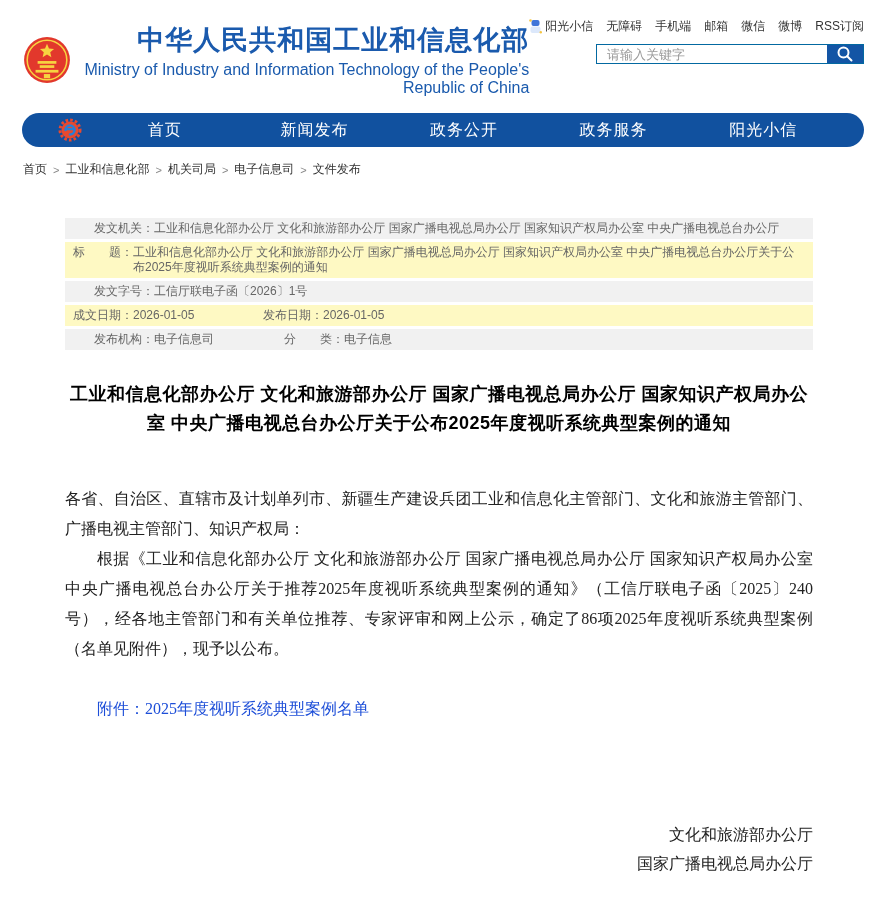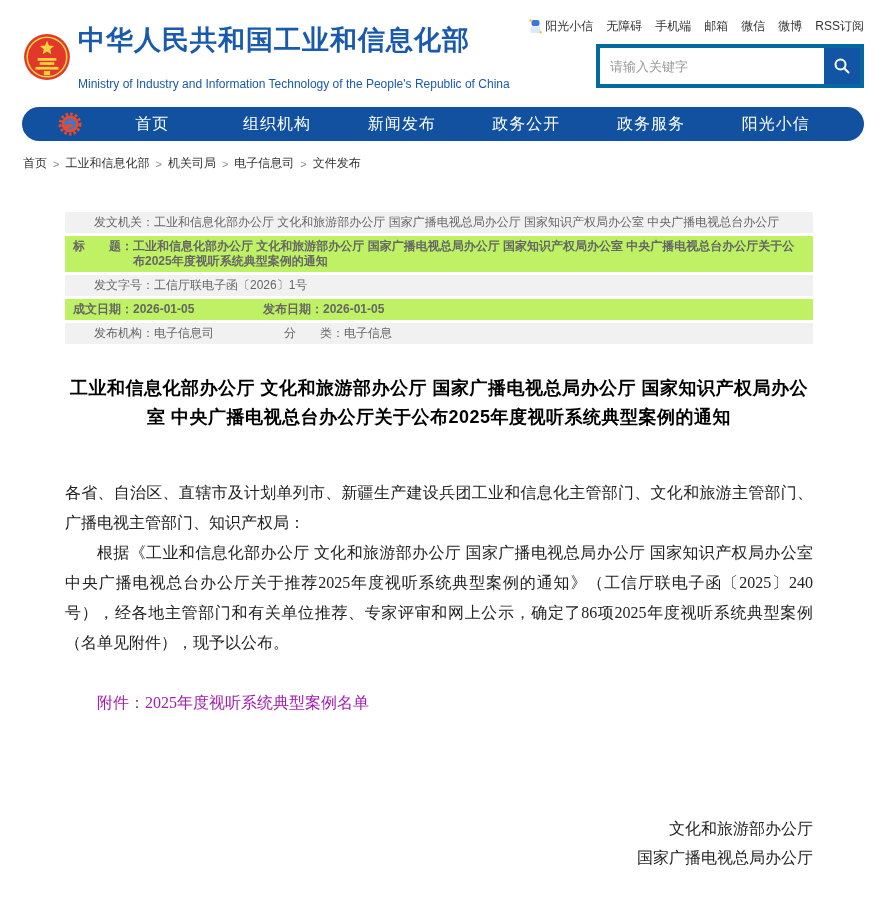--- a/index.html
+++ b/index.html
@@ -5,33 +5,33 @@
   * { margin:0; padding:0; box-sizing:border-box; }
   html,body { background:#fff; }
   body {
     width:886px; min-height:919px; margin:0 auto;
     font-family:"Liberation Sans","DejaVu Sans",sans-serif;
     color:#333; position:relative;
   }
 
   
   .header { padding:16px 22px 10px 22px; display:flex; justify-content:space-between; align-items:flex-start; }
-  .brand { display:flex; align-items:center; gap:6px; padding-top:6px; }
+  .brand { display:flex; align-items:center; gap:12px; padding-top:6px;text-align:right; }
   .emblem { width:50px; height:52px; flex:0 0 auto; }
   .brand-text .cn {
     font-size:27px; font-weight:bold; color:#1a5aad; letter-spacing:1px;
     font-family:"Liberation Sans","DejaVu Sans",sans-serif;
   }
-  .brand-text .en { font-size:12px; color:#1a5aad; margin-top:19px; }
+  .brand-text .en { font-size:16px; color:#1a5aad; margin-top:3px; }
 
   .header-right { display:flex; flex-direction:column; align-items:flex-end; gap:9px; padding-top:2px; }
   .topbar { display:flex; align-items:center; gap:13px; font-size:12px; color:#333;justify-content:flex-end; }
   .toplink { cursor:pointer; display:flex; align-items:center; gap:3px; white-space:nowrap; }
 
-  .searchbox { display:flex; width:268px; height:44px; border:4px solid #0369a1; background:#fff; }
+  .searchbox { display:flex; width:268px; height:20px; border:1px solid #0369a1; background:#fff; }
   .searchbox input {
     flex:1; border:none; outline:none; padding:0 10px; font-size:13px; color:#333;
     font-family:"Liberation Sans","DejaVu Sans",sans-serif;
   }
   .searchbox input::placeholder { color:#999; }
   .search-btn { width:36px; height:100%; background:#1355a5; border:none; cursor:pointer;
     display:flex; align-items:center; justify-content:center; }
 
   
   .nav {
@@ -47,36 +47,36 @@
 
   
   .breadcrumb { padding:14px 0 0 23px; font-size:12px; color:#444; display:flex; gap:6px; align-items:center; }
   .crumb { cursor:pointer; color:#333; }
   .crumb-sep { color:#888; font-size:11px; }
 
   
   .meta { margin:40px 73px 0 65px; font-size:12px; color:#666; }
   .meta-row { display:flex; padding:3px 8px; margin-bottom:3px; line-height:15px; }
   .meta-row.odd  { background:#f1f1f1;padding-left:29px; }
-  .meta-row.even { background:#bef264;font-weight:bold; }
+  .meta-row.even { background:#fef9c3; }
   .meta-label { white-space:pre; flex:0 0 auto; }
   .meta-value { color:#666; }
   .meta-pair { display:flex;text-align:right; }
   .meta-pair.first { width:190px; flex:0 0 auto; }
 
   
   .article { margin:0 73px 0 65px; font-family:"Liberation Serif","DejaVu Serif",serif; }
   .article-title {
     margin-top:30px; text-align:center; font-size:18px; font-weight:bold; color:#000;
     line-height:29px; font-family:"Liberation Sans","DejaVu Sans",sans-serif; letter-spacing:.5px;
   }
   .article-body { margin-top:46px; font-size:16px; color:#222; line-height:30px; text-align:justify; }
   .para { text-indent:2em; }
   .para.no-indent { text-indent:0; }
-  .attachment { margin-top:30px; text-indent:2em; font-size:16px; color:#a21caf; line-height:30px; }
+  .attachment { margin-top:30px; text-indent:2em; font-size:16px; color:#1d4ed8; line-height:30px; }
   .signatures { margin-top:96px; text-align:right; font-size:16px; color:#222; line-height:29px; }
   .sig-line { white-space:nowrap; }
 </style>
 </head>
 <body>
 
 <div class="header">
   <div class="brand">
     <svg class="emblem" viewBox="0 0 48 48">
       <circle cx="24" cy="24" r="22" fill="#e2382c"></circle>
@@ -127,21 +127,20 @@
   <span class="nav-logo">
     <svg width="26" height="26" viewBox="0 0 26 26">
       <circle cx="13" cy="13" r="8.5" fill="#e8492f"></circle>
       <circle cx="13" cy="13" r="10" fill="none" stroke="#e8492f" stroke-width="3" stroke-dasharray="2.6 2.1"></circle>
       <path d="M8.5 13a4.5 4.5 0 1 1 4.5 4.5" fill="none" stroke="#2a7fd4" stroke-width="2.6" stroke-linecap="round"></path>
       <line x1="8.8" y1="12.2" x2="16.8" y2="12.2" stroke="#2a7fd4" stroke-width="2.2" stroke-linecap="round"></line>
     </svg>
   </span>
   <div class="nav-items">
     <a class="nav-item">首页</a>
-    <a class="nav-item">组织机构</a>
     <a class="nav-item">新闻发布</a>
     <a class="nav-item">政务公开</a>
     <a class="nav-item">政务服务</a>
     <a class="nav-item">阳光小信</a>
   </div>
 </nav>
 
 <div class="breadcrumb">
   <span class="crumb">首页</span>
   <span class="crumb-sep">&gt;</span>

